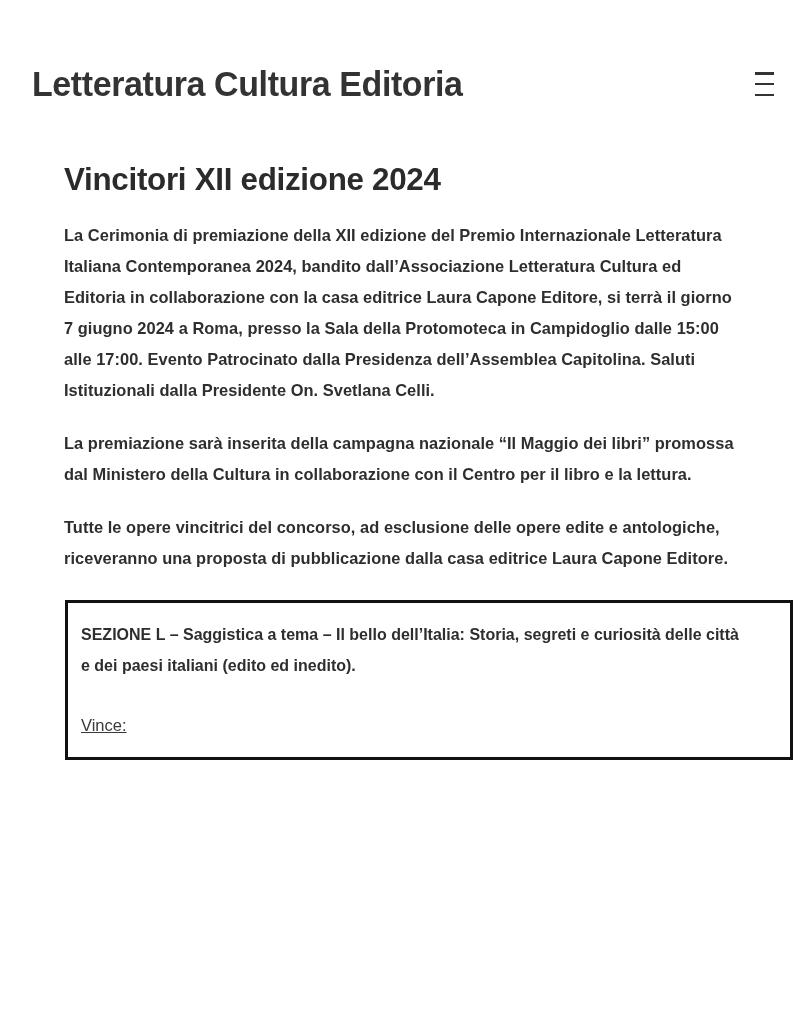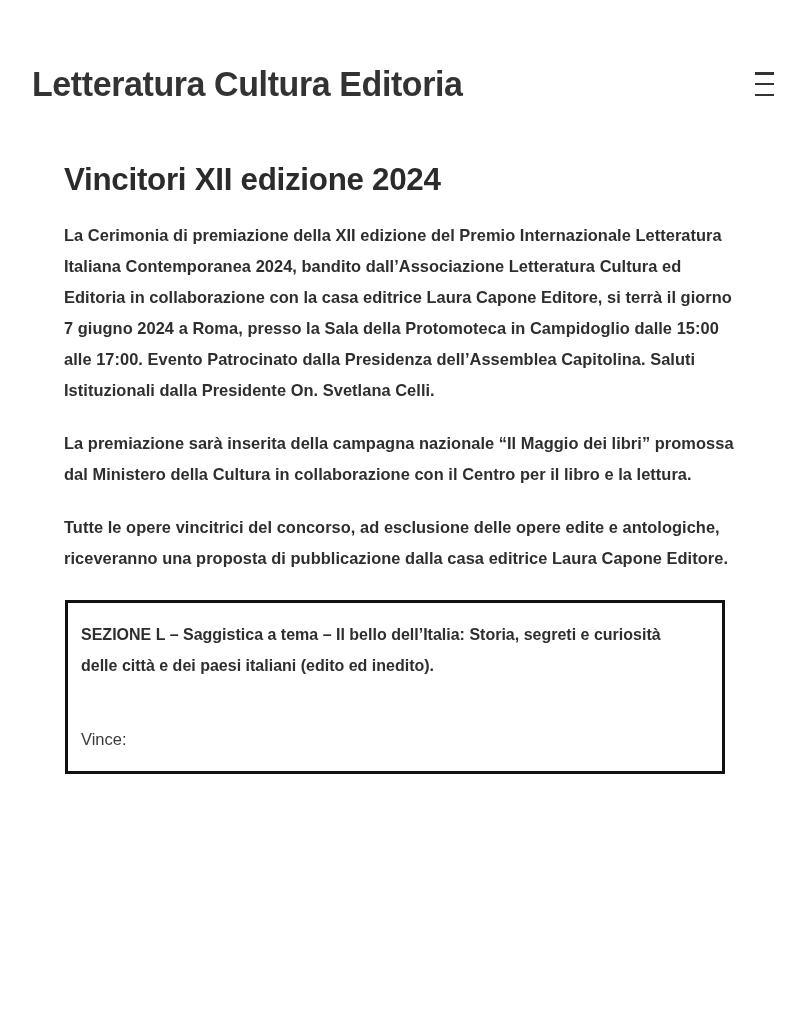--- a/index.html
+++ b/index.html
@@ -87,21 +87,21 @@
     font-family: "Liberation Sans Narrow", "Liberation Sans", "DejaVu Sans", sans-serif;
     transform: scaleX(0.965);
     transform-origin: left center;
     letter-spacing: 0.05px;
   }
 
   
   .section-box {
     position: relative;
     margin: 26px 0 0 1px;
-    width: 660px;
+    width: 728px;
     box-sizing: border-box;
     border: 3px solid #111111;
     padding: 16px 20px 18px 13px;
   }
   .section-box .sezione {
     margin: 0;
     font-size: 16.5px;
     line-height: 31px;
     font-weight: 700;
     color: #2e2e2e;
@@ -111,21 +111,22 @@
   }
   .section-box .plain {
     margin: 30px 0 0 0;
     font-size: 16.5px;
     line-height: 27px;
     font-weight: 400;
     color: #3a3a3a;
     font-family: "Liberation Sans", "DejaVu Sans", sans-serif;
   }
   .section-box .plain.first-plain {
-    margin-top: 45px;
+    margin-top: 31px;
+    text-decoration: underline;
   }
 </style>
 </head>
 <body>
 
 <header class="site-header">
   <h1 class="site-title">Letteratura Cultura Editoria</h1>
 
   <button class="menu-toggle" aria-label="Menu">
     <span class="bar"></span>

